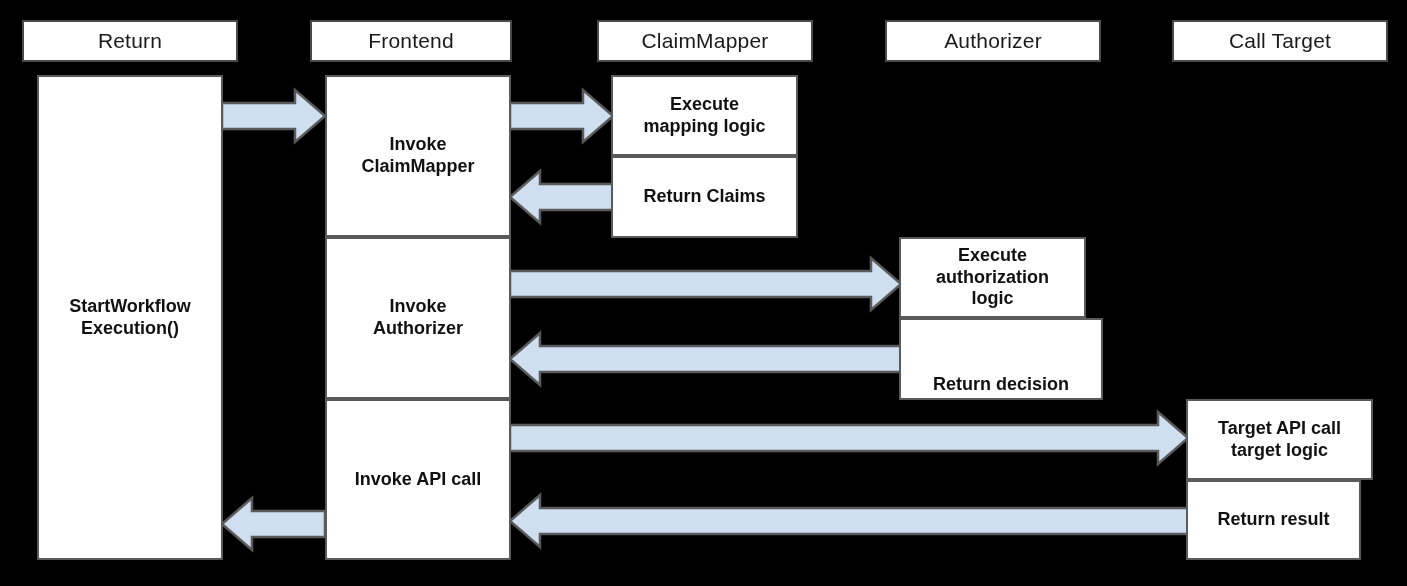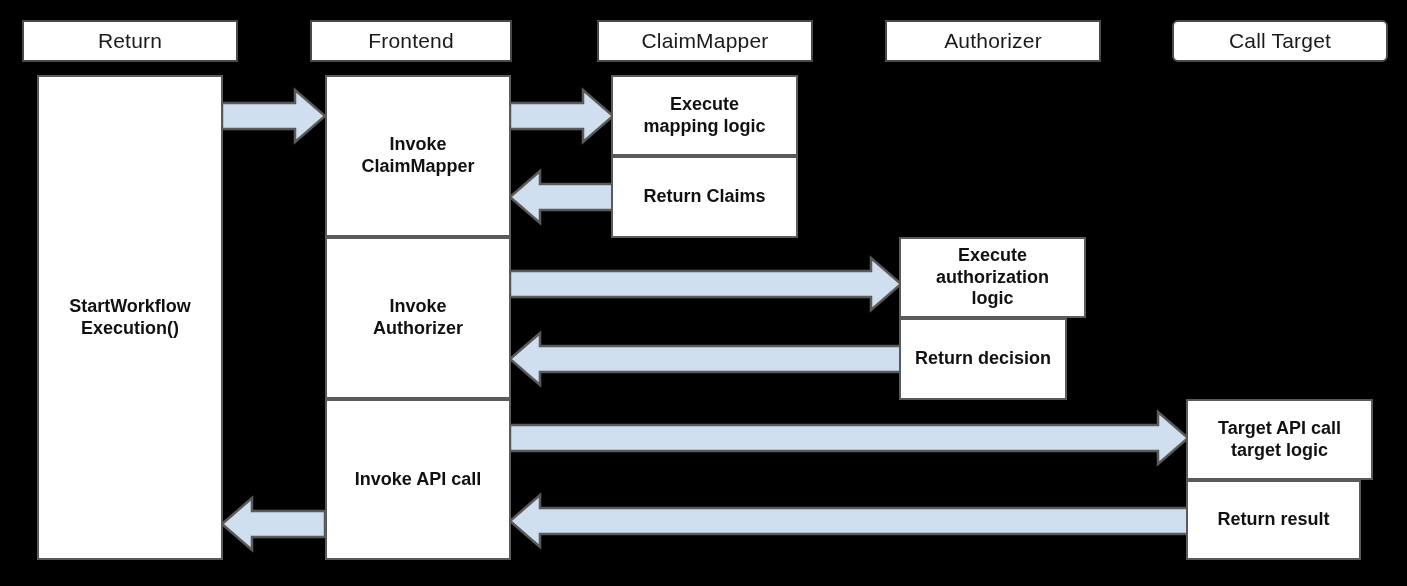--- a/index.html
+++ b/index.html
@@ -70,21 +70,21 @@
       </div>
       <div class="lane-header" style="left: 310px; top: 20px; width: 202px; height: 42px;">
         <span>Frontend</span>
       </div>
       <div class="lane-header" style="left: 597px; top: 20px; width: 216px; height: 42px;">
         <span>ClaimMapper</span>
       </div>
       <div class="lane-header" style="left: 885px; top: 20px; width: 216px; height: 42px;">
         <span>Authorizer</span>
       </div>
-      <div class="lane-header" style="left: 1172px; top: 20px; width: 216px; height: 42px; border-radius: 6px;">
+      <div class="lane-header" style="left: 1172px; top: 20px; width: 216px; height: 42px;">
         <span>Call Target</span>
       </div>
     </div>
   <div id="arrows-layer">
       <div class="arrow" style="left: 222px; top: 90px; width: 103px; height: 52px;">
         <svg width="103" height="52" viewBox="0 0 103 52">
           <polygon points="0,13 73,13 73,0 103,26 73,52 73,39 0,39" fill="#cfdff0" stroke="#5a5a5a" stroke-width="2.5" stroke-linejoin="miter"></polygon>
         </svg>
       </div>
       <div class="arrow" style="left: 510px; top: 90px; width: 103px; height: 52px;">
@@ -144,21 +144,21 @@
 mapping logic</span>
       </div>
       <div class="act-box" style="left: 611px; top: 156px; width: 187px; height: 82px;">
         <span class="act-label">Return Claims</span>
       </div>
       <div class="act-box" style="left: 899px; top: 237px; width: 187px; height: 81px;">
         <span class="act-label">Execute
 authorization
 logic</span>
       </div>
-      <div class="act-box" style="left: 899px; top: 318px; width: 168px; height: 82px;">
+      <div class="act-box" style="left: 899px; top: 318px; width: 204px; height: 82px; align-items: flex-end;">
         <span class="act-label">Return decision</span>
       </div>
       <div class="act-box" style="left: 1186px; top: 399px; width: 187px; height: 81px;">
         <span class="act-label">Target API call
 target logic</span>
       </div>
       <div class="act-box" style="left: 1186px; top: 480px; width: 175px; height: 80px;">
         <span class="act-label">Return result</span>
       </div>
     </div>

